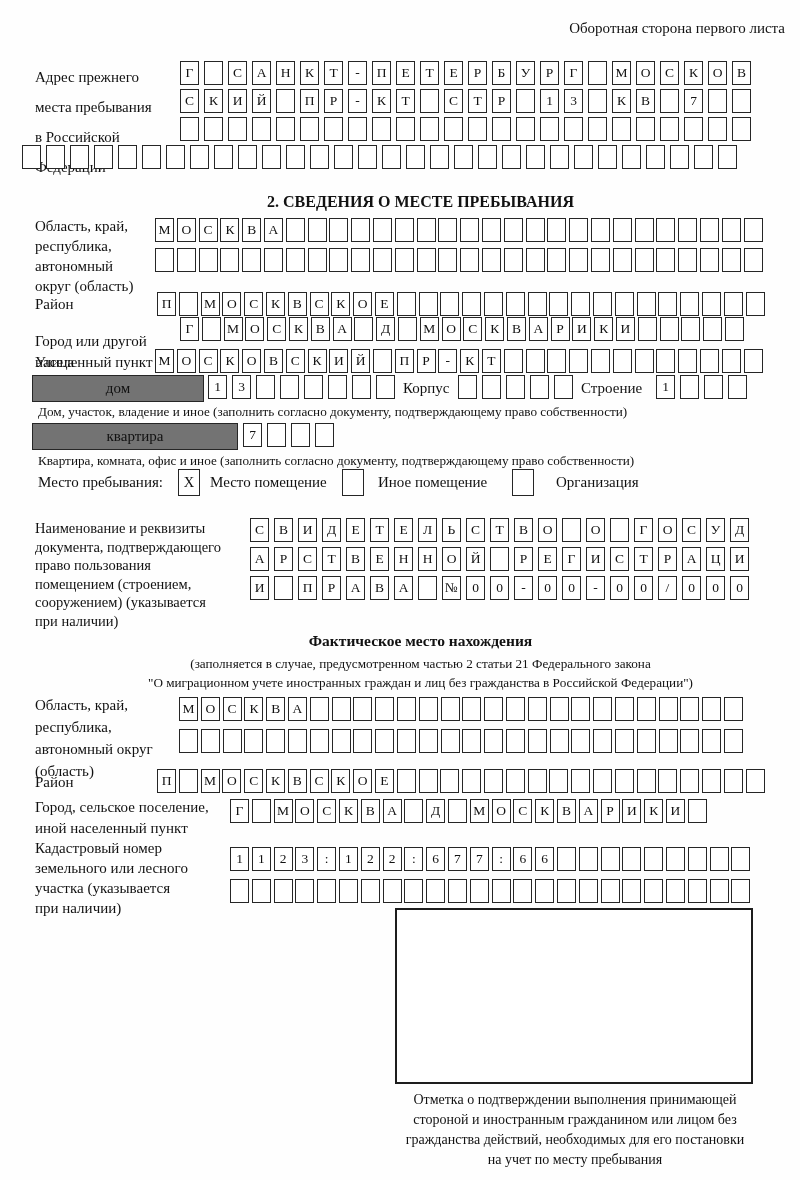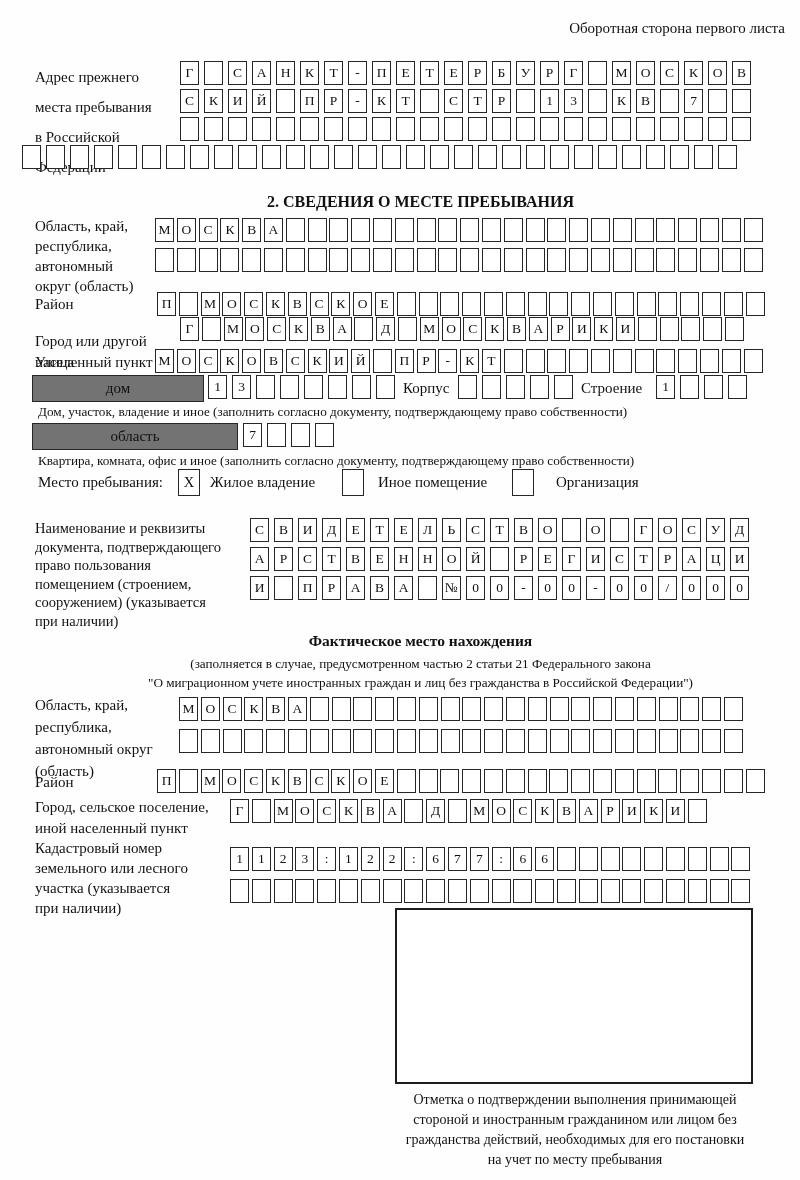--- a/index.html
+++ b/index.html
@@ -334,32 +334,32 @@
     </div>
   <div class="lbl" style="left:581px; top:378px;">Строение</div>
   <div class="boxrow g24" style="left:656px; top:375px;">
       <span class="bx">1</span>
       <span class="bx"></span>
       <span class="bx"></span>
       <span class="bx"></span>
     </div>
   <div class="note" style="left:38px; top:404px;">Дом, участок, владение и иное (заполнить согласно документу, подтверждающему право собственности)</div>
 
-  <div class="field-box" style="left:32px; top:423px; width:206px;">область</div>
+  <div class="field-box" style="left:32px; top:423px; width:206px;">квартира</div>
   <div class="boxrow g24" style="left:243px; top:423px;">
       <span class="bx">7</span>
       <span class="bx"></span>
       <span class="bx"></span>
       <span class="bx"></span>
     </div>
   <div class="note" style="left:38px; top:453px;">Квартира, комната, офис и иное (заполнить согласно документу, подтверждающему право собственности)</div>
 
   <div class="lbl" style="left:38px; top:472px;">Место пребывания:</div>
   <span class="bx cbx" style="left:178px; top:469px;">X</span>
-  <div class="lbl" style="left:210px; top:472px;">Жилое владение</div>
+  <div class="lbl" style="left:210px; top:472px;">Место помещение</div>
   <span class="bx cbx" style="left:342px; top:469px;"></span>
   <div class="lbl" style="left:378px; top:472px;">Иное помещение</div>
   <span class="bx cbx" style="left:512px; top:469px;"></span>
   <div class="lbl" style="left:556px; top:472px;">Организация</div>
 
   <div class="lbl lh18" style="left:35px; top:519px; width:212px;">Наименование и реквизиты<br>документа, подтверждающего<br>право пользования<br>помещением (строением,<br>сооружением) (указывается<br>при наличии)</div>
   <div class="boxrow g24" style="left:250px; top:518px;">
       <span class="bx">С</span>
       <span class="bx">В</span>
       <span class="bx">И</span>

